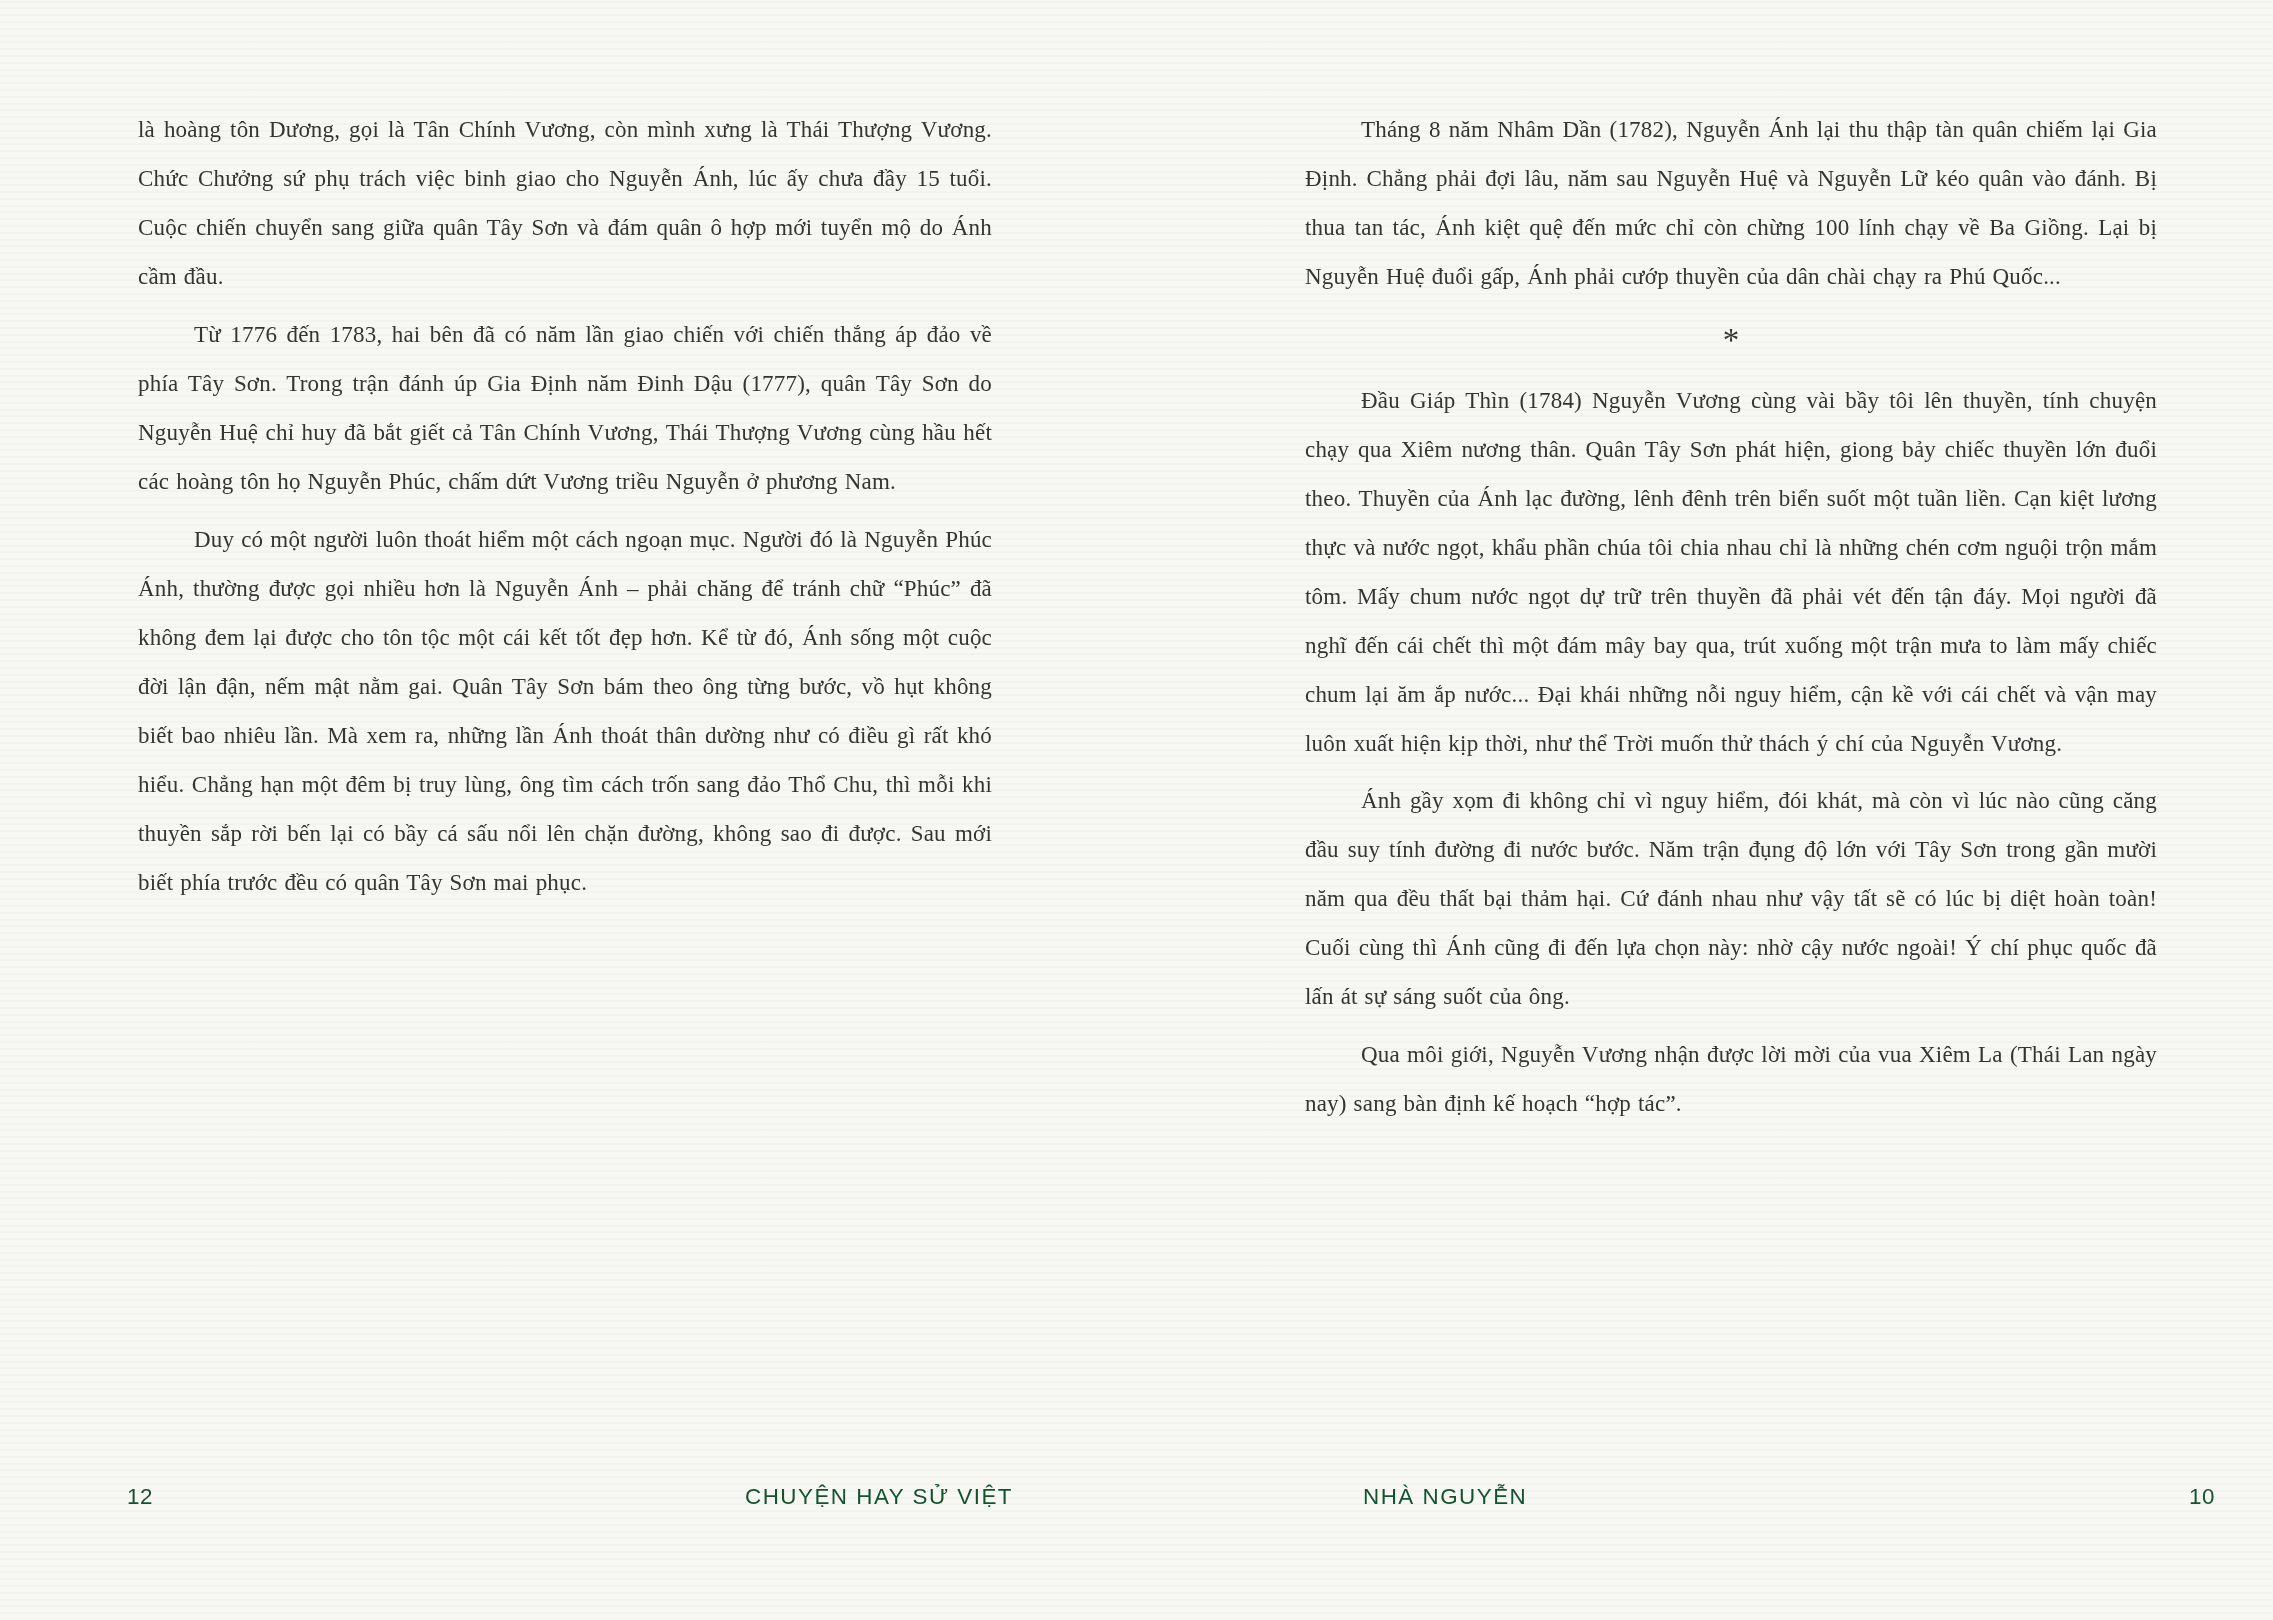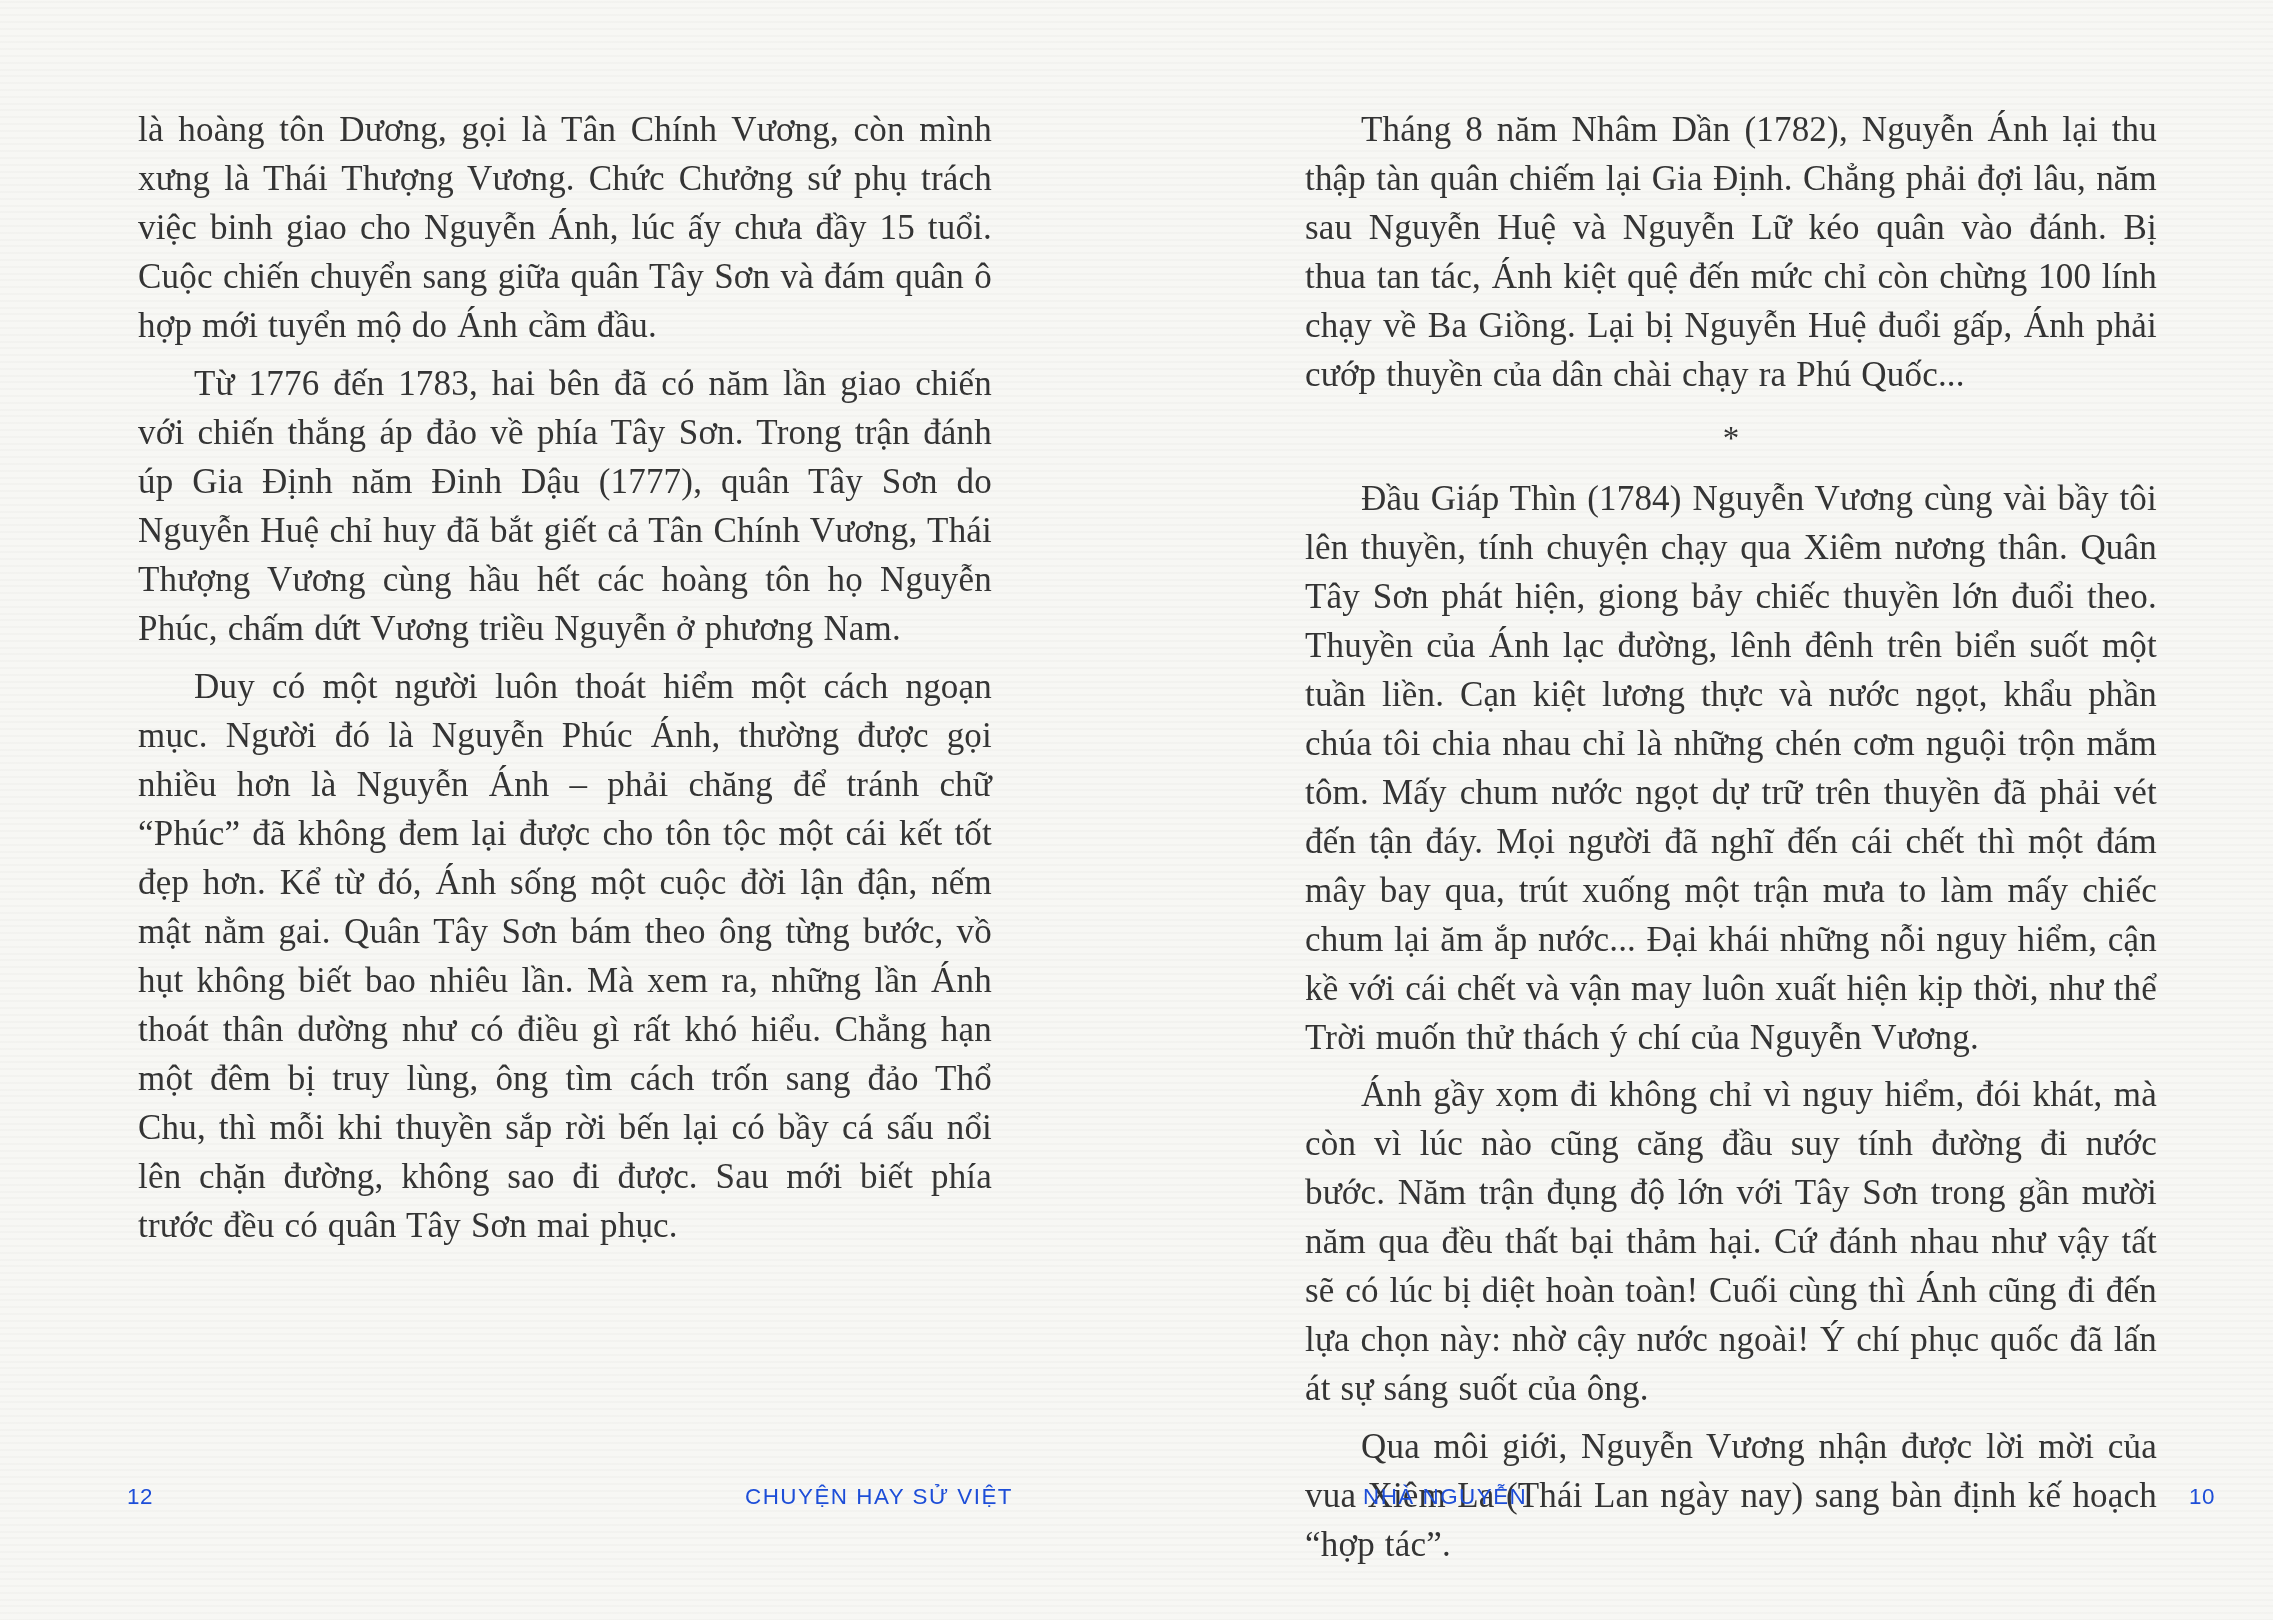--- a/index.html
+++ b/index.html
@@ -21,21 +21,21 @@
   }
   .page {
     position: absolute;
     top: 105px;
   }
   .page-left  { left: 138px;  width: 854px; }
   .page-right { left: 1297px; width: 852px; margin-left: 8px; }
 
   p.body-par {
     margin: 0 0 8.8px 0;
-    font-size: 35px;
+    font-size: 23px;
     line-height: 49px;
     color: #343434;
     text-align: justify;
     text-indent: 56px;
     letter-spacing: 0.2px;
     word-spacing: 1px;
   }
   p.body-par.no-indent { text-indent: 0; }
 
   .separator {
@@ -47,21 +47,21 @@
   }
 
   .footer-strip {
     position: absolute;
     top: 1484px;
     display: flex;
     justify-content: space-between;
     align-items: baseline;
     font-family: "Liberation Sans", "DejaVu Sans", sans-serif;
     font-size: 22.4px;
-    color: #1d4ed8;
+    color: #14532d;
   }
   .footer-strip.left-strip  { left: 127px;  width: 886px; }
   .footer-strip.right-strip { left: 1363px; width: 852px; }
 
   .running-title {
     text-transform: uppercase;
     letter-spacing: 1.5px;
   }
   .page-number {
     letter-spacing: 0.5px;

